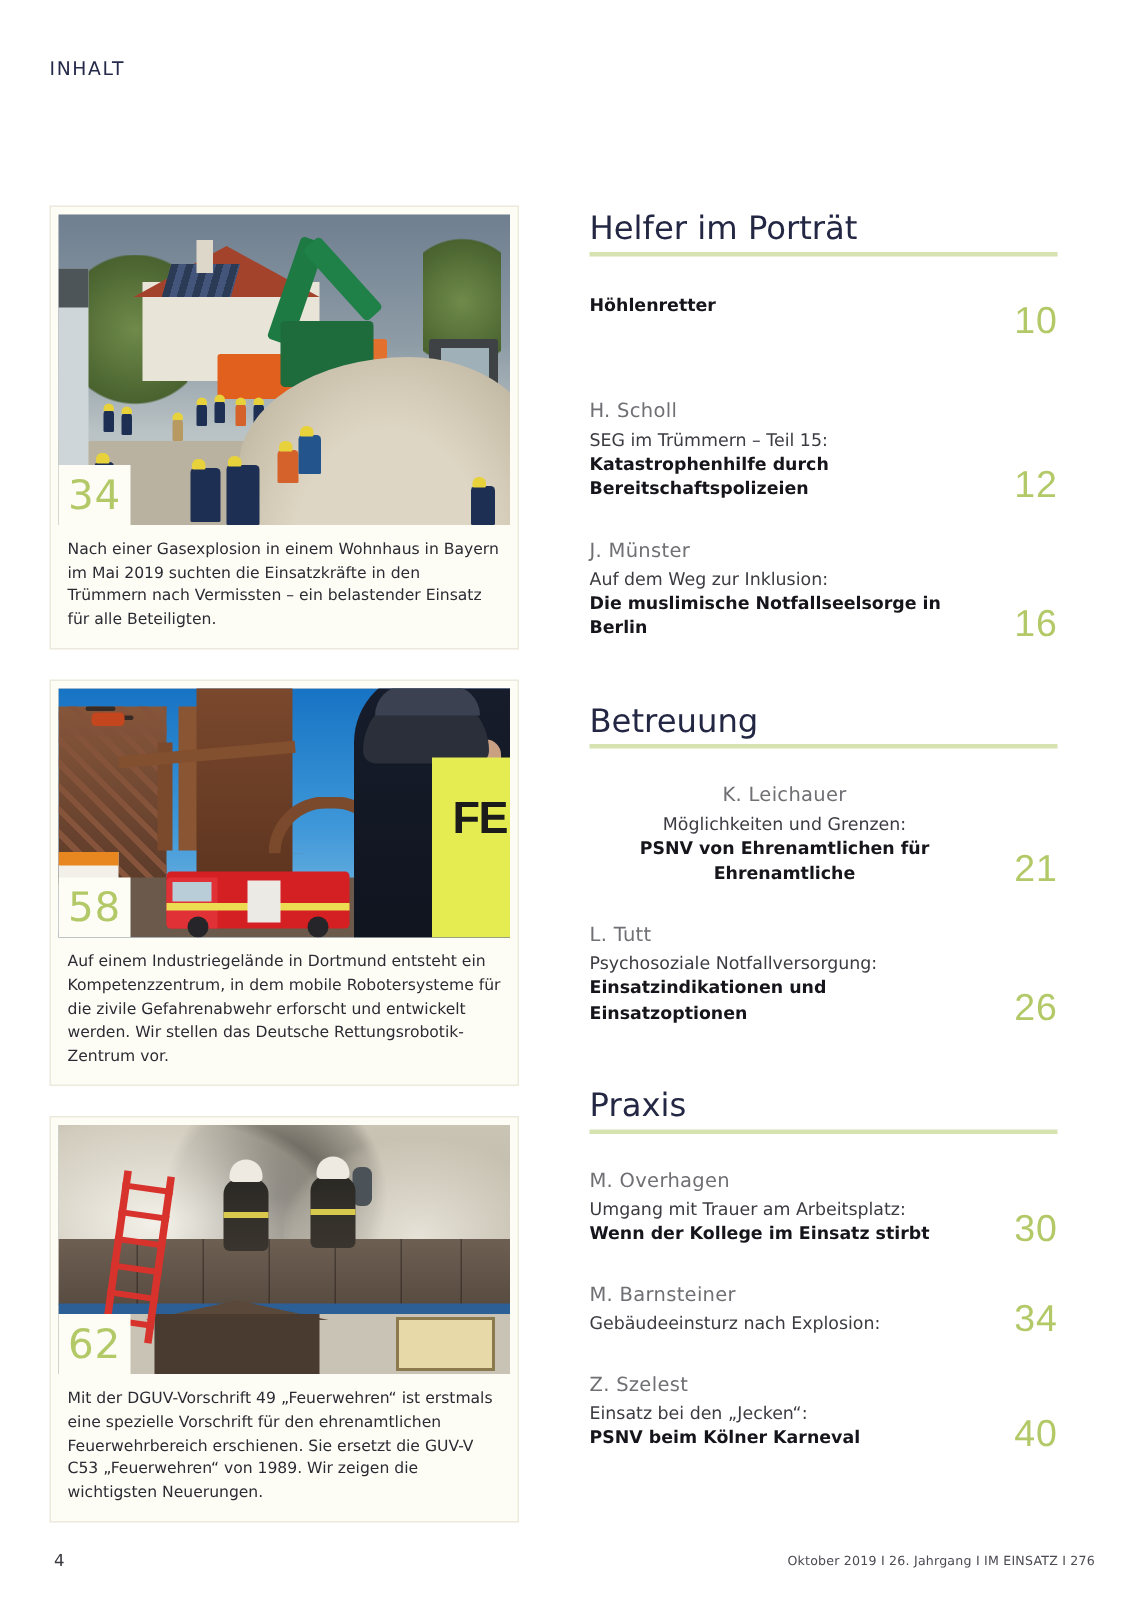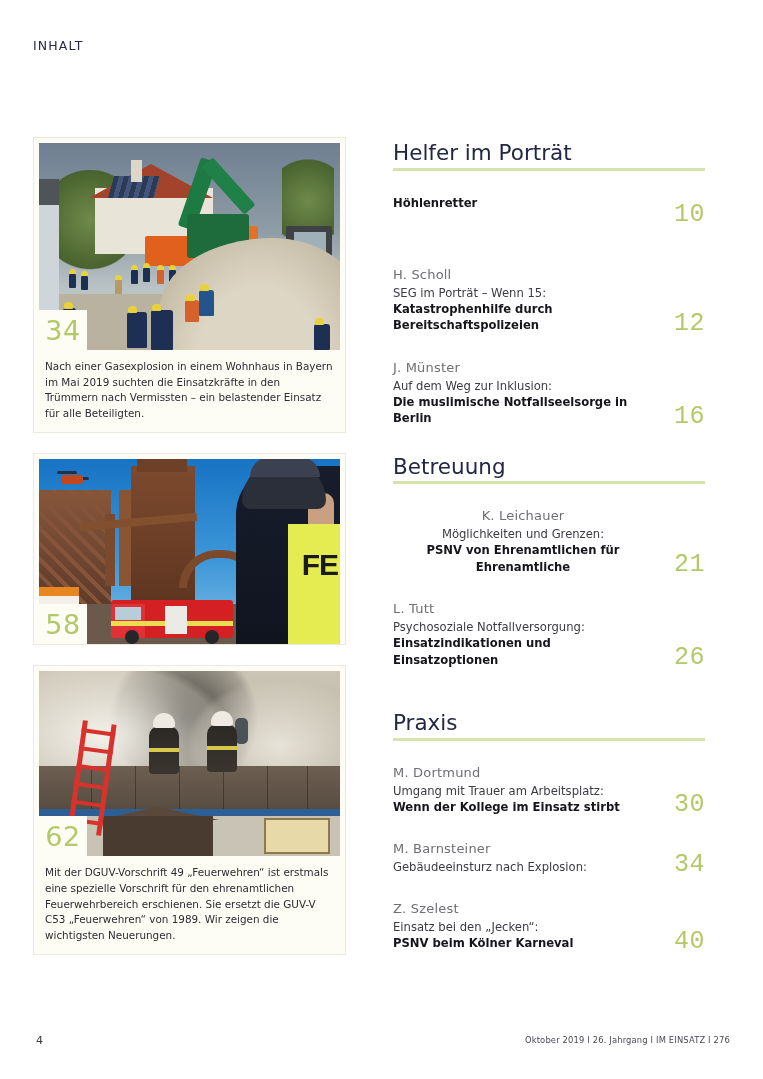--- a/index.html
+++ b/index.html
@@ -50,21 +50,21 @@
     margin-bottom: 20px;
     box-sizing: border-box;
   }
   .photo-frame {
     position: relative;
     margin: 5px 5px 0 5px;
     height: 207px;
     overflow: hidden;
     background: #9aa5ad;
   }
-  .photo-frame.short { height: 185px; }
+  .photo-frame.short { height: 166px; }
 
   .page-chip {
     position: absolute;
     left: 0;
     bottom: 0;
     width: 48px;
     height: 40px;
     background: #fdfdf6;
     display: flex;
     align-items: center;
@@ -209,21 +209,21 @@
     font-family: "DejaVu Sans", sans-serif;
     font-size: 11.6px;
     font-weight: 700;
     color: #15151b;
     line-height: 16.5px;
   }
   .entry .pagenum {
     position: absolute;
     right: 0;
     bottom: -2px;
-    font-family: Liberation Mono, monospace;
+    font-family: Liberation Sans, sans-serif;
     font-size: 25px;
     color: #b3c968;
     letter-spacing: .5px;
     line-height: 1;
   }
 
   
   #footer-page {
     position: absolute;
     left: 36px;
@@ -317,20 +317,21 @@
         <div class="layer s2-wheel" style="left:166px;"></div>
         <div class="layer s2-person"></div>
         <div class="layer s2-face"></div>
         <div class="layer s2-helmet"></div>
         <div class="layer s2-helmet2"></div>
         <div class="layer s2-vest"></div>
         <div class="layer s2-vest-txt">FE</div>
       </div>
       <div class="page-chip">58</div>
     </div>
+    <div class="caption">Auf einem Industriegelände in Dortmund entsteht ein Kompetenzzentrum, in dem mobile Robotersysteme für die zivile Gefahrenabwehr erforscht und entwickelt werden. Wir stellen das Deutsche Rettungsrobotik-Zentrum vor.</div>
   </div>
 
   <div class="photo-card">
     <div class="photo-frame short">
       <div class="scene">
         <div class="layer s3-sky"></div>
         <div class="layer s3-smoke2"></div>
         <div class="layer s3-smoke1"></div>
         <div class="layer s3-smoke3"></div>
         <div class="layer s3-parapet"></div>
@@ -370,50 +371,50 @@
     <div style="margin-top: 12px;">
       <div class="section-head"><span class="label">Helfer im Porträt</span><span class="rule"></span></div>
       <div class="entry" style="margin-top: 24px;">
         <div class="title">Höhlenretter</div>
         <div class="pagenum">10</div>
       </div>
     </div>
     <div style="margin-top: 42px;">
       <div class="entry" style="margin-top: 24px;">
         <div class="author">H. Scholl</div>
-        <div class="subtitle">SEG im Porträt – Wenn 15:</div>
+        <div class="subtitle">SEG im Trümmern – Teil 15:</div>
         <div class="title">Katastrophenhilfe durch Bereitschaftspolizeien</div>
         <div class="pagenum">12</div>
       </div>
       <div class="entry" style="margin-top: 26px;">
         <div class="author">J. Münster</div>
         <div class="subtitle">Auf dem Weg zur Inklusion:</div>
         <div class="title">Die muslimische Notfallseelsorge in Berlin</div>
         <div class="pagenum">16</div>
       </div>
     </div>
-    <div style="margin-top: 29px;">
+    <div style="margin-top: 44px;">
       <div class="section-head"><span class="label">Betreuung</span><span class="rule"></span></div>
       <div class="entry" style="margin-top: 24px; text-align: center;">
         <div class="author">K. Leichauer</div>
         <div class="subtitle">Möglichkeiten und Grenzen:</div>
         <div class="title">PSNV von Ehrenamtlichen für Ehrenamtliche</div>
         <div class="pagenum">21</div>
       </div>
       <div class="entry" style="margin-top: 26px;">
         <div class="author">L. Tutt</div>
         <div class="subtitle">Psychosoziale Notfallversorgung:</div>
         <div class="title">Einsatzindikationen und Einsatzoptionen</div>
         <div class="pagenum">26</div>
       </div>
     </div>
     <div style="margin-top: 44px;">
       <div class="section-head"><span class="label">Praxis</span><span class="rule"></span></div>
       <div class="entry" style="margin-top: 24px;">
-        <div class="author">M. Dortmund</div>
+        <div class="author">M. Overhagen</div>
         <div class="subtitle">Umgang mit Trauer am Arbeitsplatz:</div>
         <div class="title">Wenn der Kollege im Einsatz stirbt</div>
         <div class="pagenum">30</div>
       </div>
       <div class="entry" style="margin-top: 26px;">
         <div class="author">M. Barnsteiner</div>
         <div class="subtitle">Gebäudeeinsturz nach Explosion:</div>
         <div class="pagenum">34</div>
       </div>
       <div class="entry" style="margin-top: 26px;">

